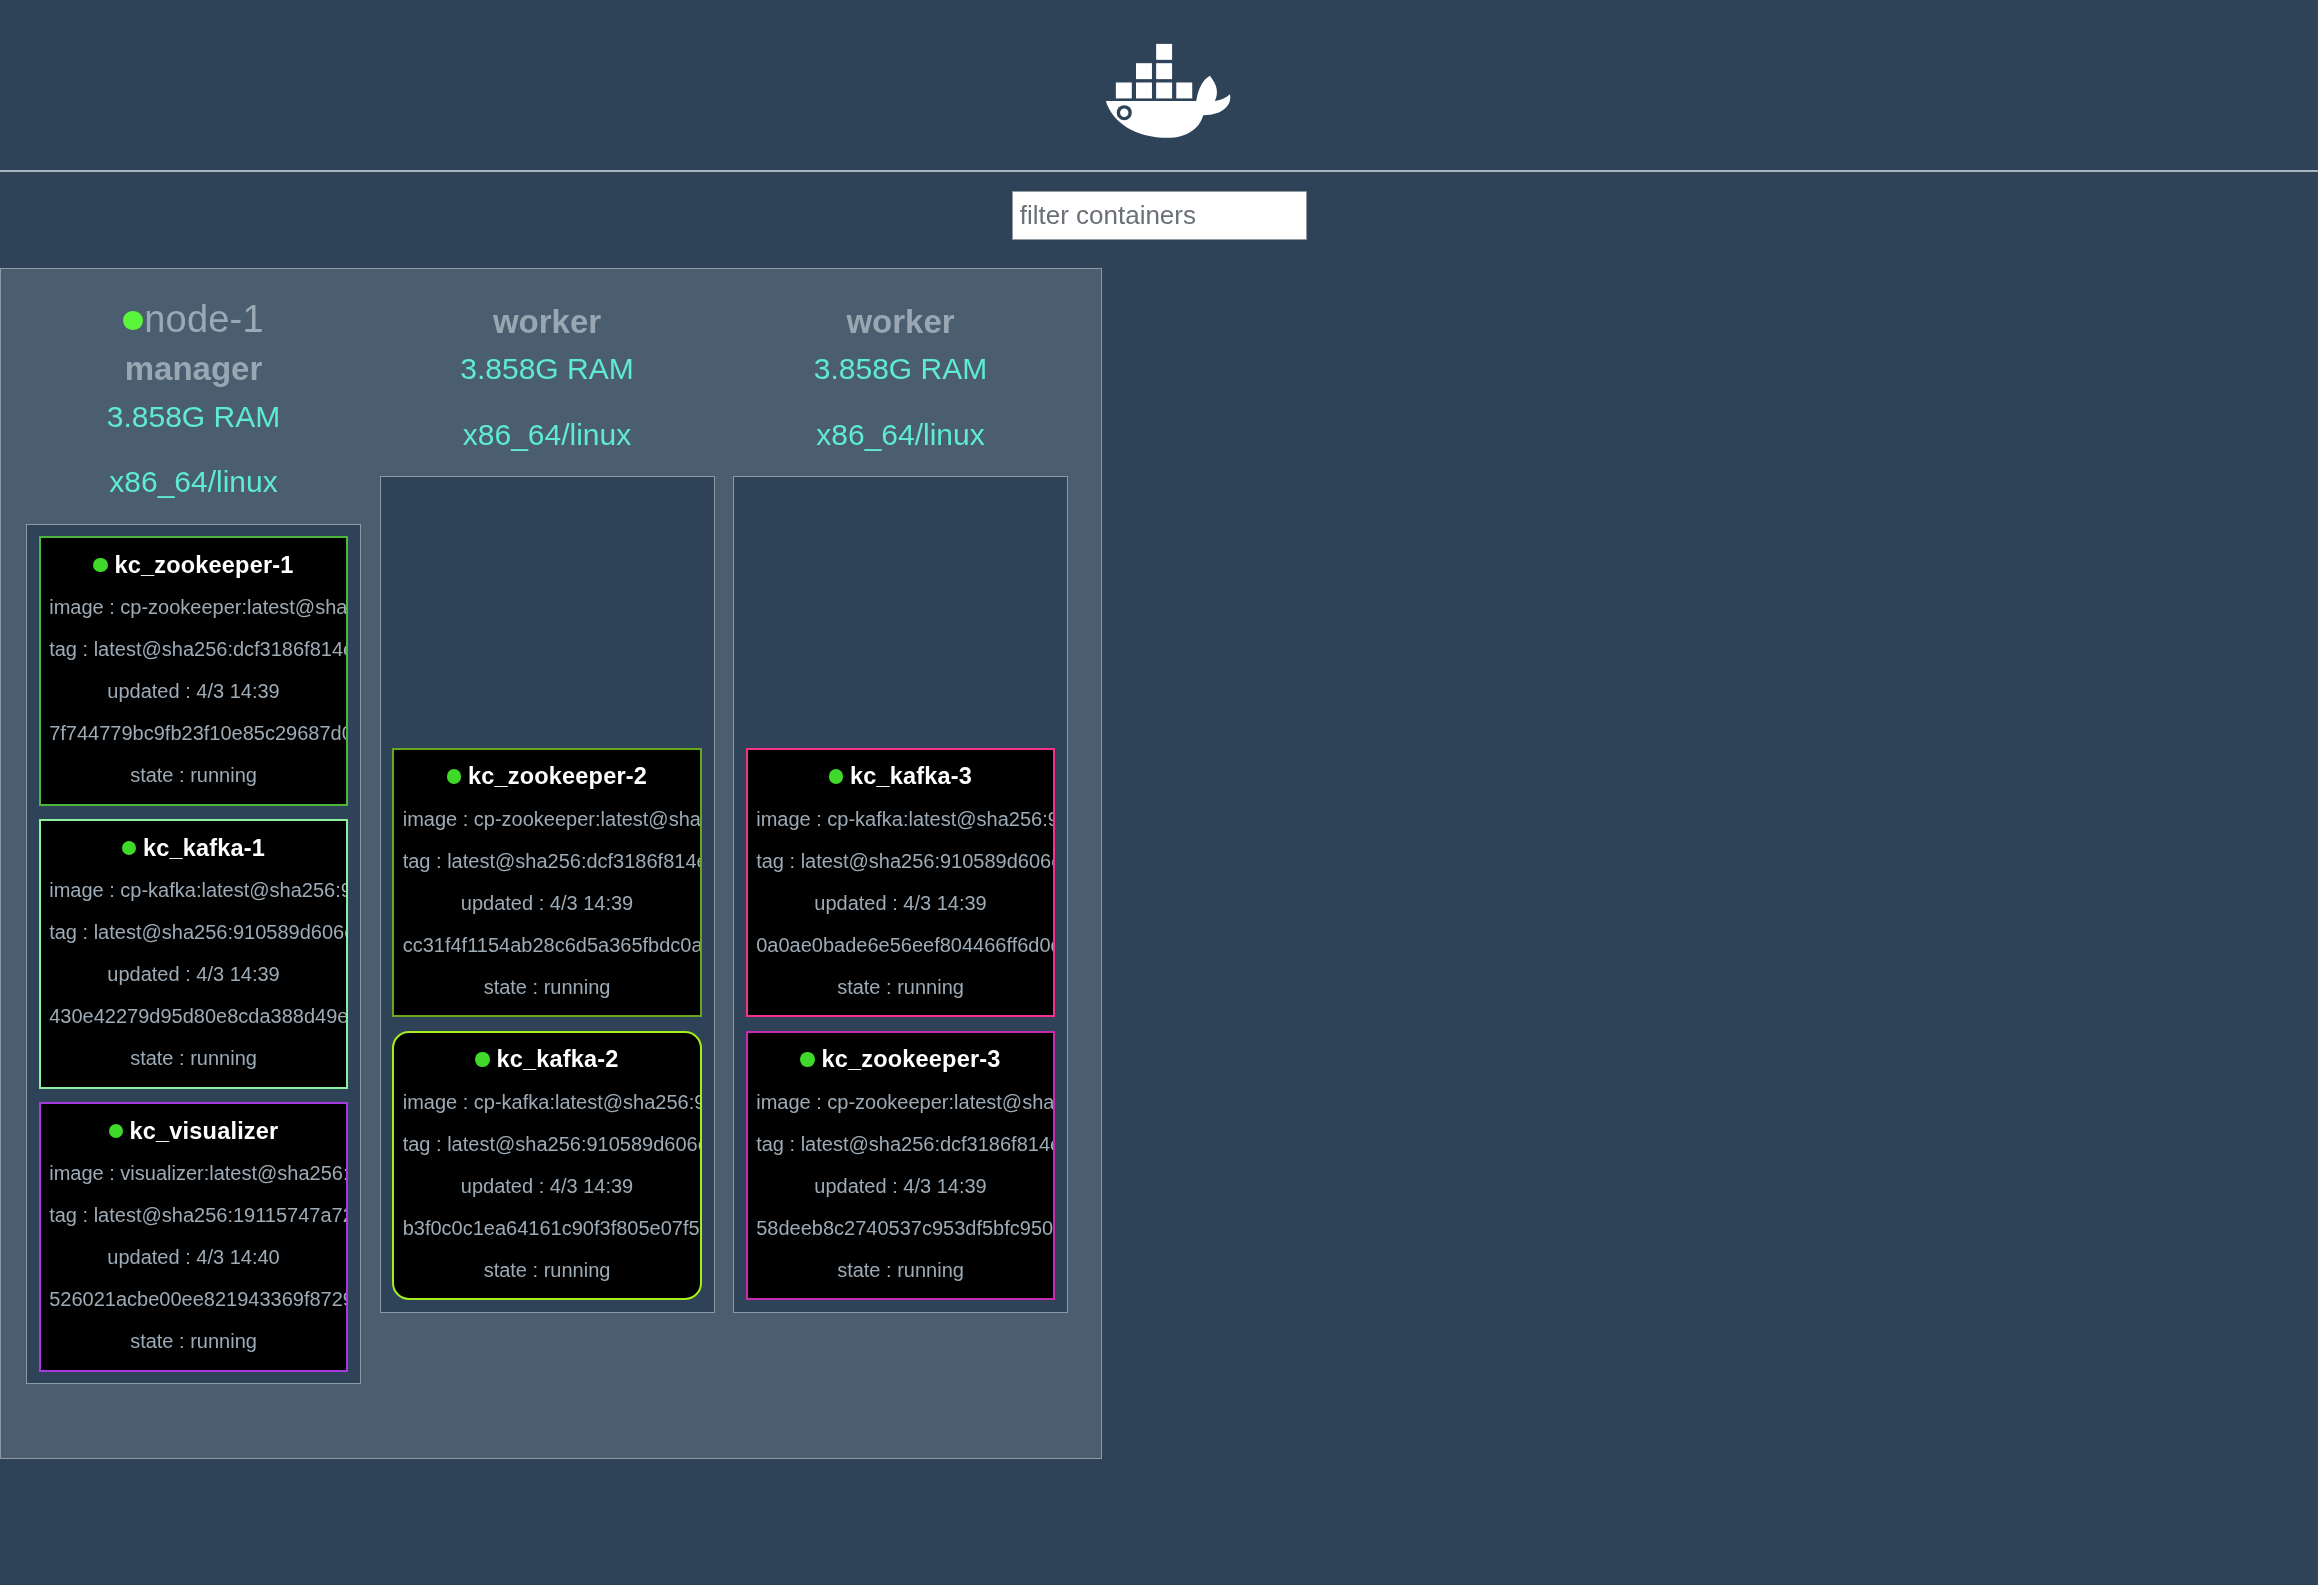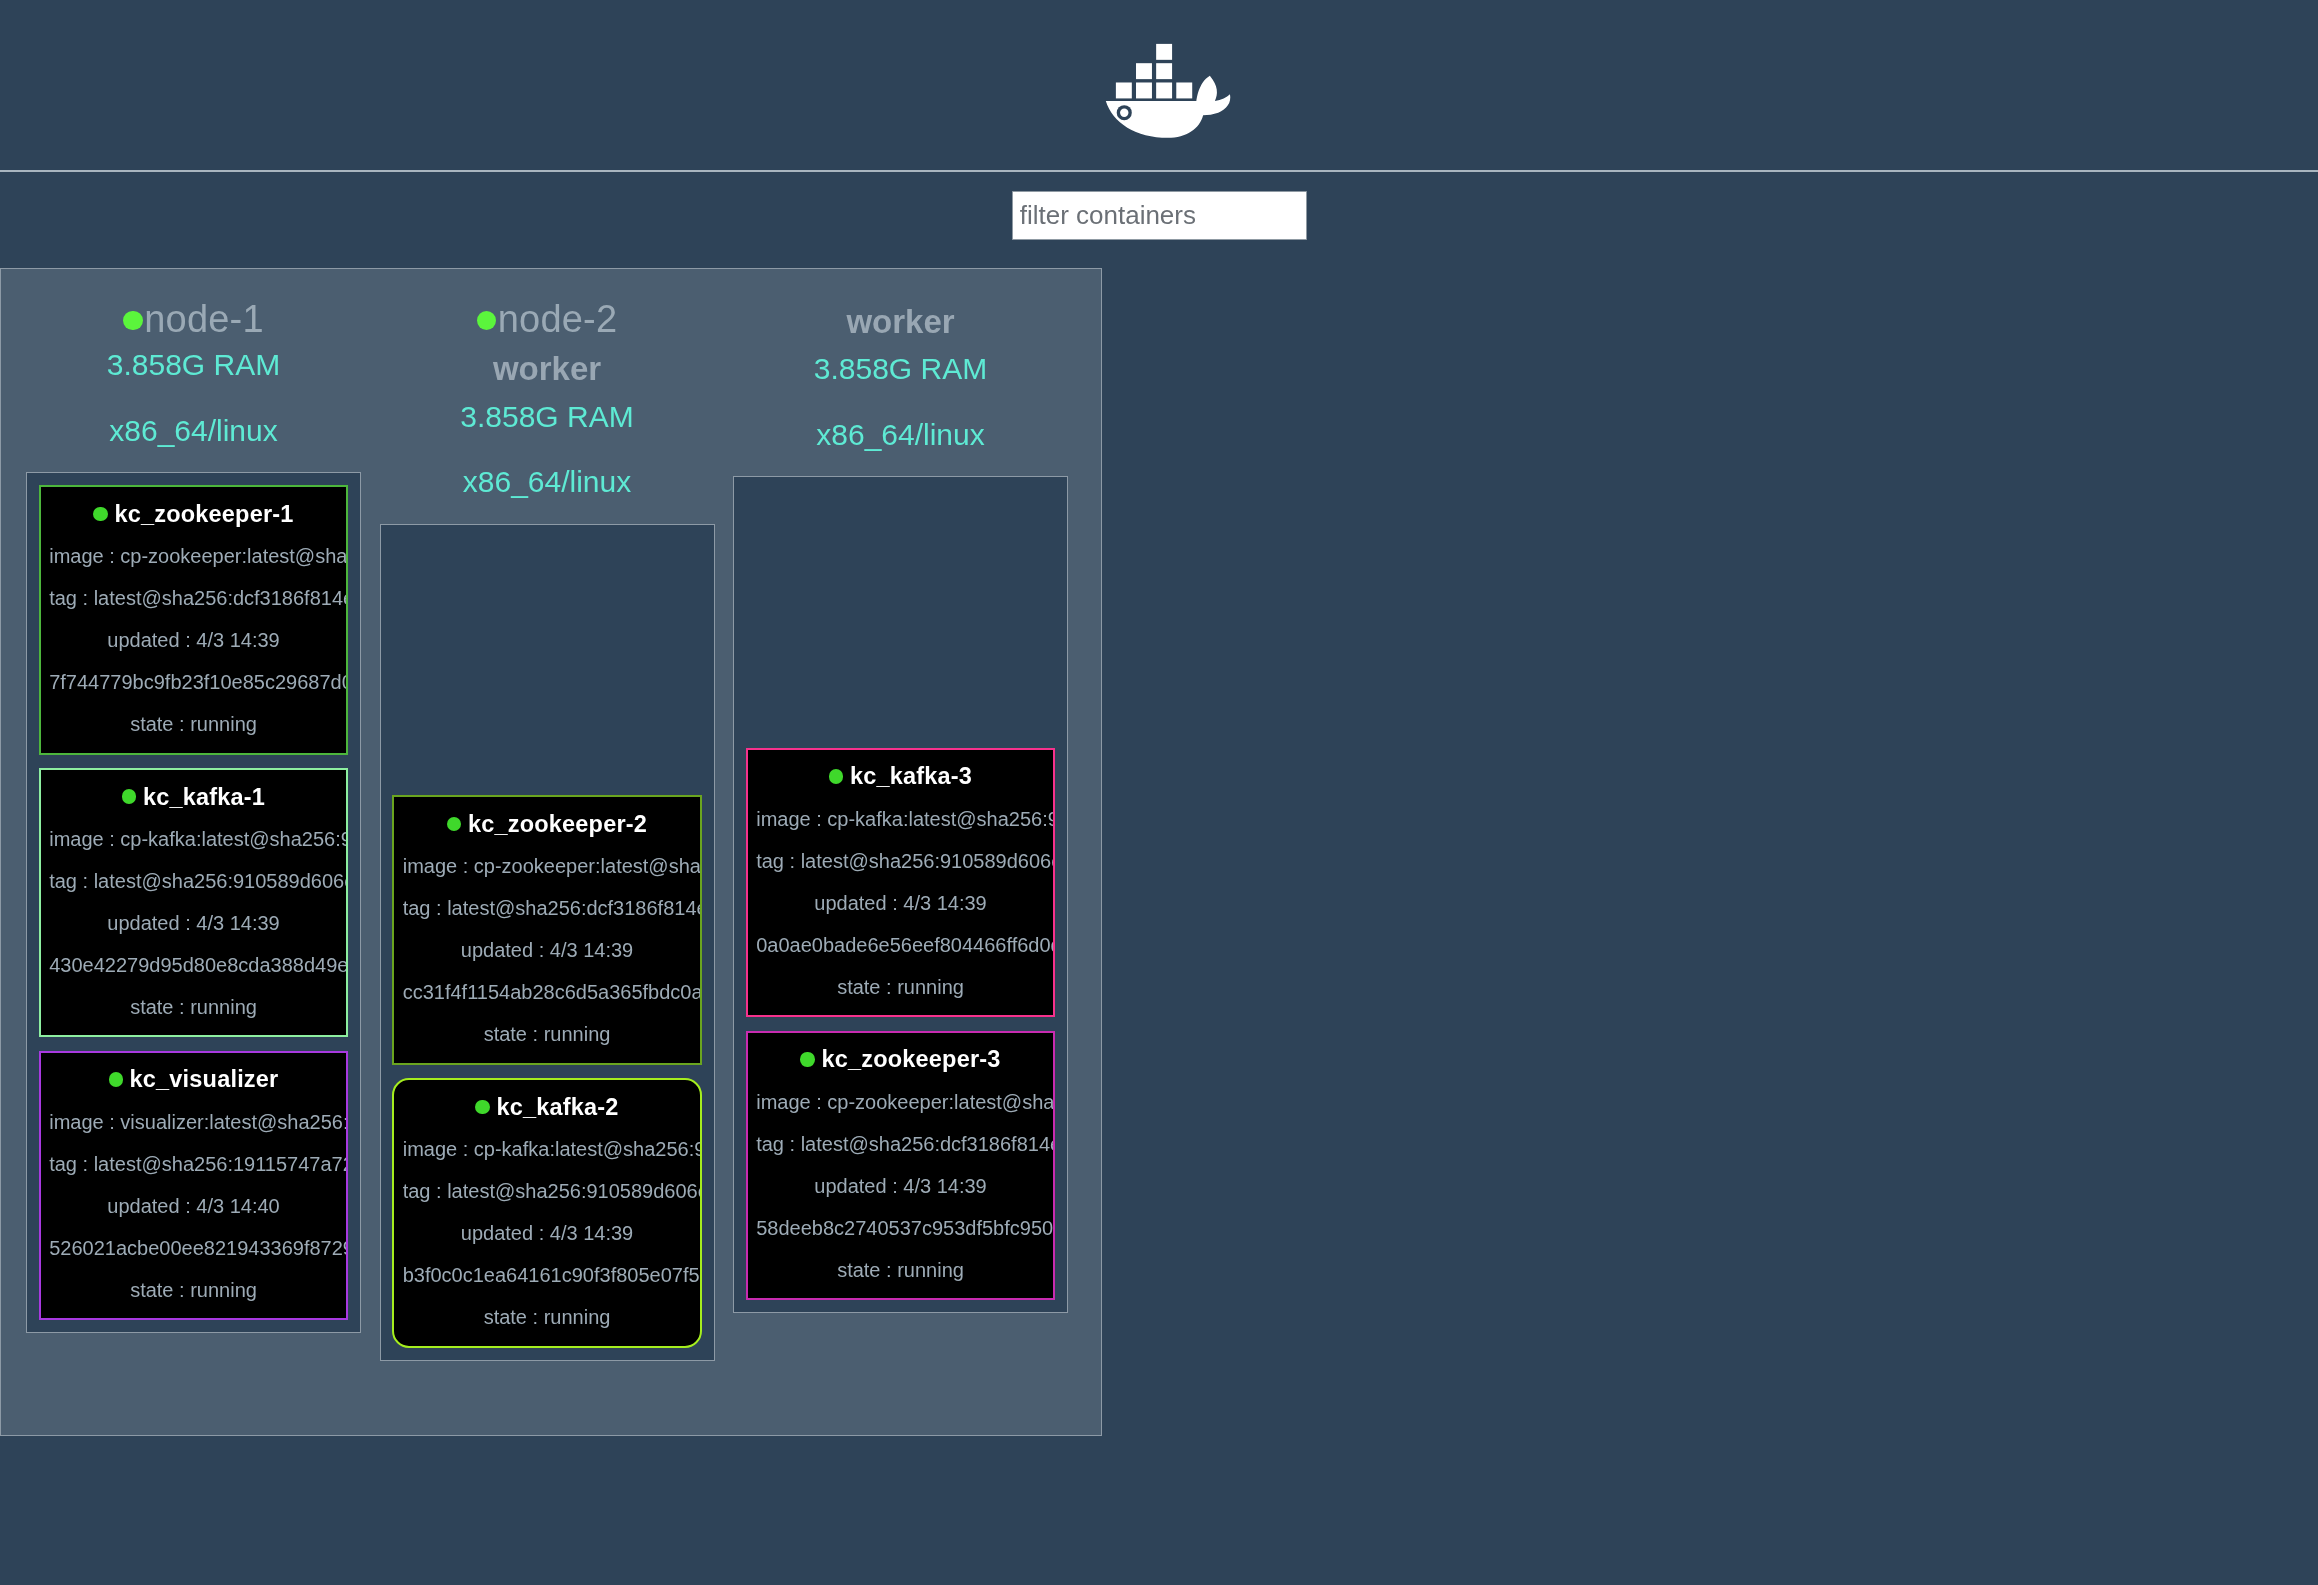--- a/index.html
+++ b/index.html
@@ -182,20 +182,21 @@
 <div class="filter-bar">
   <input class="filter-input" type="text" placeholder="filter containers" style="">
 </div>
 
 <div class="swarm-wrap">
   <div class="swarm-panel">
     <div class="nodes-row" id="nodes-row">
         <div class="node">
           <div class="node-header">
             <div class="node-name-row"><span class="node-status-dot"></span><span>node-1</span></div>
+            <div class="node-role">manager</div>
             <div class="node-mem">3.858G RAM</div>
             <div class="node-arch">x86_64/linux</div>
           </div>
           <div class="node-column top-aligned">
             <div class="container-card" style="border-color: rgb(77, 182, 60);">
               <div class="c-title"><span class="c-dot"></span><span>kc_zookeeper-1</span></div>
               <div class="c-line left">image : cp-zookeeper:latest@sha256:dcf3186f814e0ca</div>
               <div class="c-line left">tag : latest@sha256:dcf3186f814e0ca</div>
               <div class="c-line">updated : 4/3 14:39</div>
               <div class="c-line">7f744779bc9fb23f10e85c29687d0b7</div>
@@ -214,21 +215,20 @@
               <div class="c-line left">image : visualizer:latest@sha256:19115747a7229</div>
               <div class="c-line left">tag : latest@sha256:19115747a7229</div>
               <div class="c-line">updated : 4/3 14:40</div>
               <div class="c-line">526021acbe00ee821943369f8729a1</div>
               <div class="c-line last">state : running</div>
             </div>
           </div>
         </div>
         <div class="node">
           <div class="node-header">
-            <div class="node-name-row"><span class="node-status-dot"></span><span>node-2</span></div>
             <div class="node-role">worker</div>
             <div class="node-mem">3.858G RAM</div>
             <div class="node-arch">x86_64/linux</div>
           </div>
           <div class="node-column">
             <div class="container-card" style="border-color: rgb(106, 165, 31);">
               <div class="c-title"><span class="c-dot"></span><span>kc_zookeeper-2</span></div>
               <div class="c-line left">image : cp-zookeeper:latest@sha256:dcf3186f814e0ca</div>
               <div class="c-line left">tag : latest@sha256:dcf3186f814e0ca</div>
               <div class="c-line">updated : 4/3 14:39</div>

